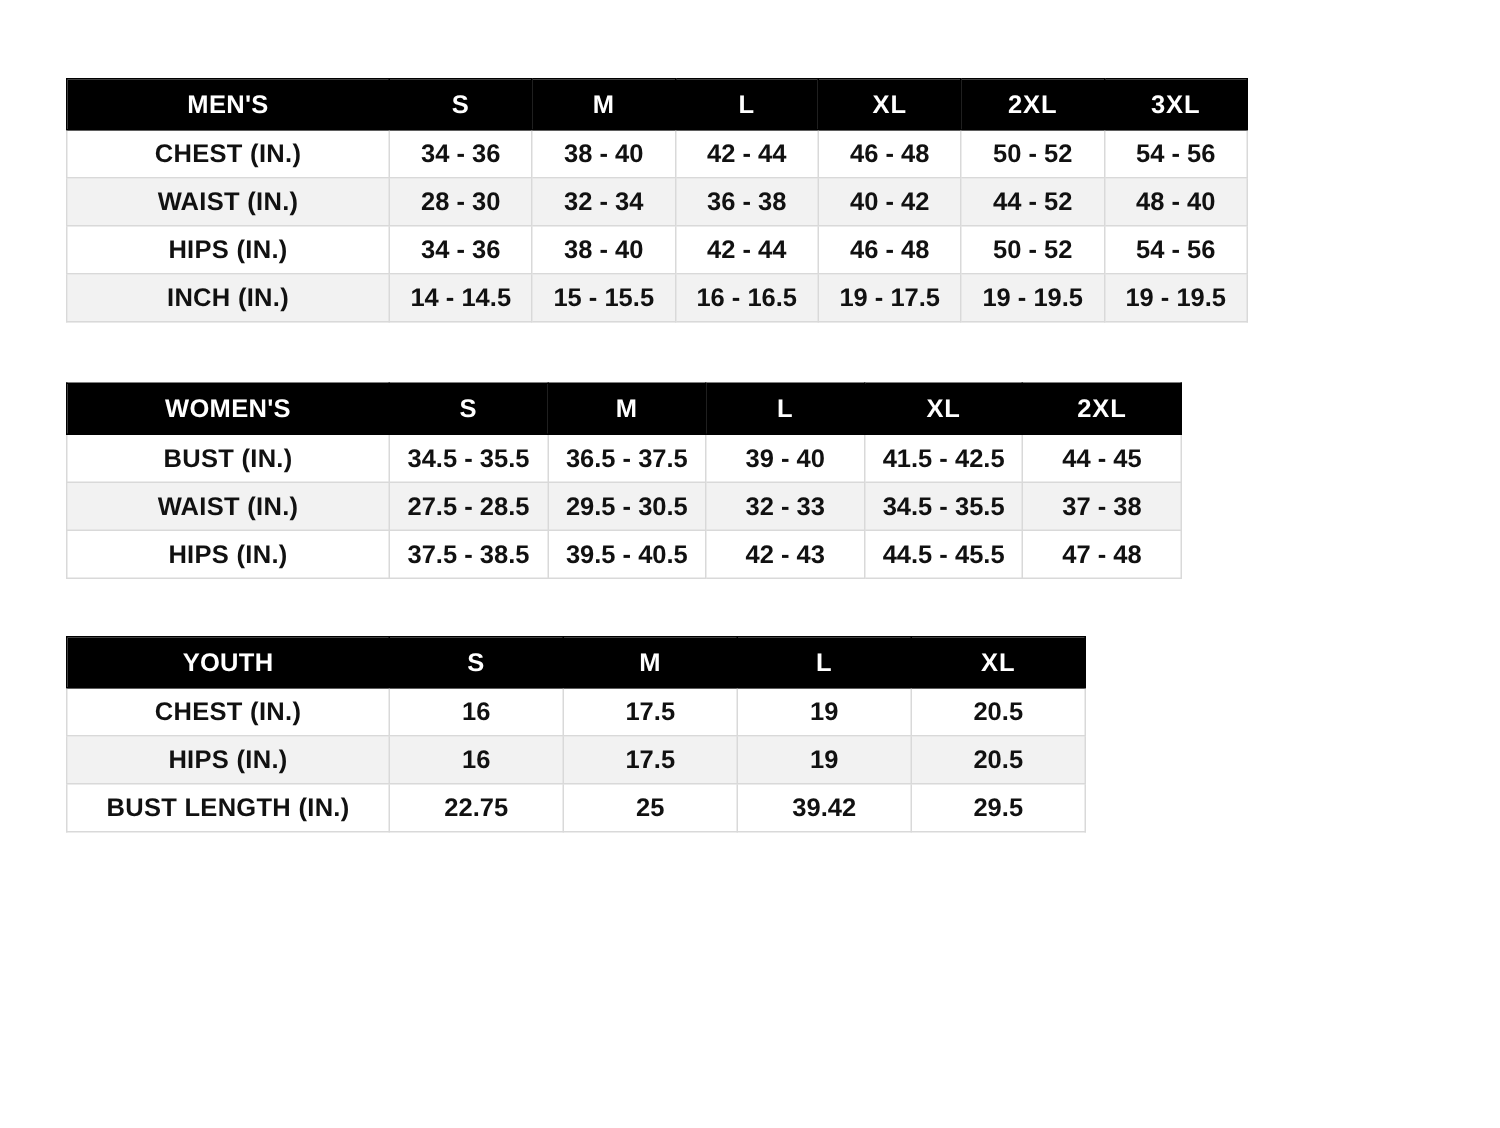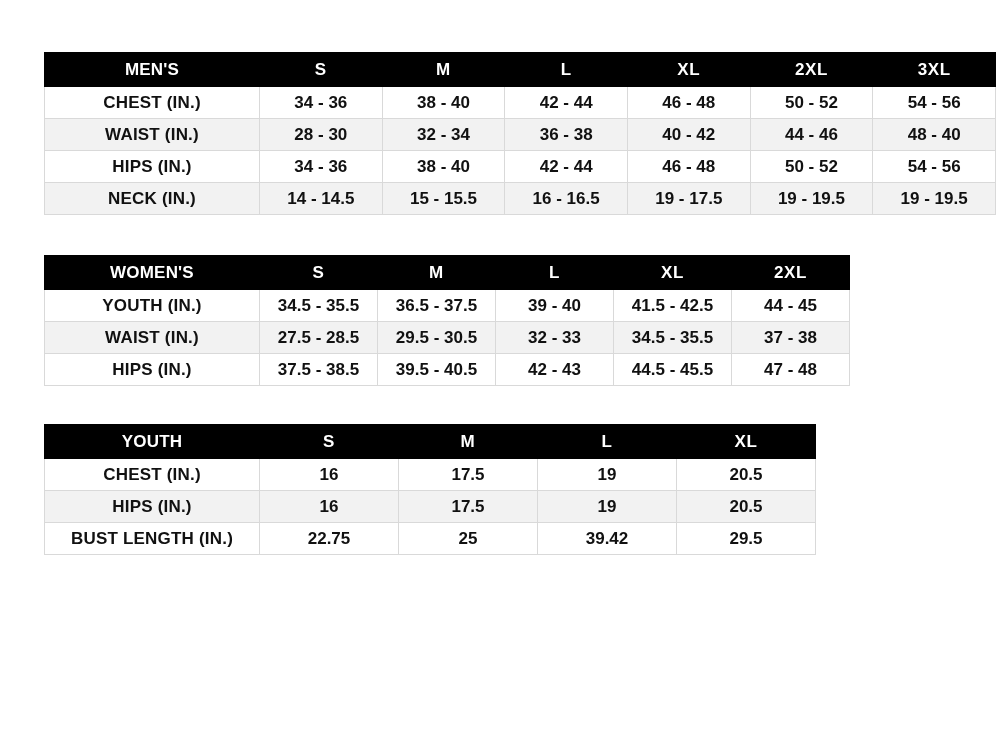--- a/index.html
+++ b/index.html
@@ -34,28 +34,28 @@
     padding: 0 44px;
     margin-top: 52px;
   }
   table {
     border-collapse: collapse;
     table-layout: fixed;
     font-size: 17px;
     font-weight: bold;
   }
   table.men {
-    width: 952px;
+    width: 788px;
     border-radius: 22px;
   }
   table.women {
-    width: 806px;
+    width: 744px;
   }
   table.youth {
-    width: 772px;
+    width: 680px;
   }
   th, td {
     border: 1px solid #d9d9d9;
     text-align: center;
     height: 31px;
     padding: 0 2px;
     white-space: nowrap;
     color: #111111;
   }
   thead th {
@@ -111,34 +111,34 @@
           <td>46 - 48</td>
           <td>50 - 52</td>
           <td>54 - 56</td>
         </tr>
         <tr>
           <td class="rowlabel">WAIST (IN.)</td>
           <td>28 - 30</td>
           <td>32 - 34</td>
           <td>36 - 38</td>
           <td>40 - 42</td>
-          <td>44 - 46</td>
+          <td>44 - 52</td>
           <td>48 - 40</td>
         </tr>
         <tr>
           <td class="rowlabel">HIPS (IN.)</td>
           <td>34 - 36</td>
           <td>38 - 40</td>
           <td>42 - 44</td>
           <td>46 - 48</td>
           <td>50 - 52</td>
           <td>54 - 56</td>
         </tr>
         <tr>
-          <td class="rowlabel">NECK (IN.)</td>
+          <td class="rowlabel">INCH (IN.)</td>
           <td>14 - 14.5</td>
           <td>15 - 15.5</td>
           <td>16 - 16.5</td>
           <td>19 - 17.5</td>
           <td>19 - 19.5</td>
           <td>19 - 19.5</td>
         </tr>
       </tbody>
     </table>
 
@@ -150,21 +150,21 @@
           <th class="rowlabel">WOMEN'S</th>
           <th>S</th>
           <th>M</th>
           <th>L</th>
           <th>XL</th>
           <th>2XL</th>
         </tr>
       </thead>
       <tbody>
         <tr>
-          <td class="rowlabel">YOUTH (IN.)</td>
+          <td class="rowlabel">BUST (IN.)</td>
           <td>34.5 - 35.5</td>
           <td>36.5 - 37.5</td>
           <td>39 - 40</td>
           <td>41.5 - 42.5</td>
           <td>44 - 45</td>
         </tr>
         <tr>
           <td class="rowlabel">WAIST (IN.)</td>
           <td>27.5 - 28.5</td>
           <td>29.5 - 30.5</td>

